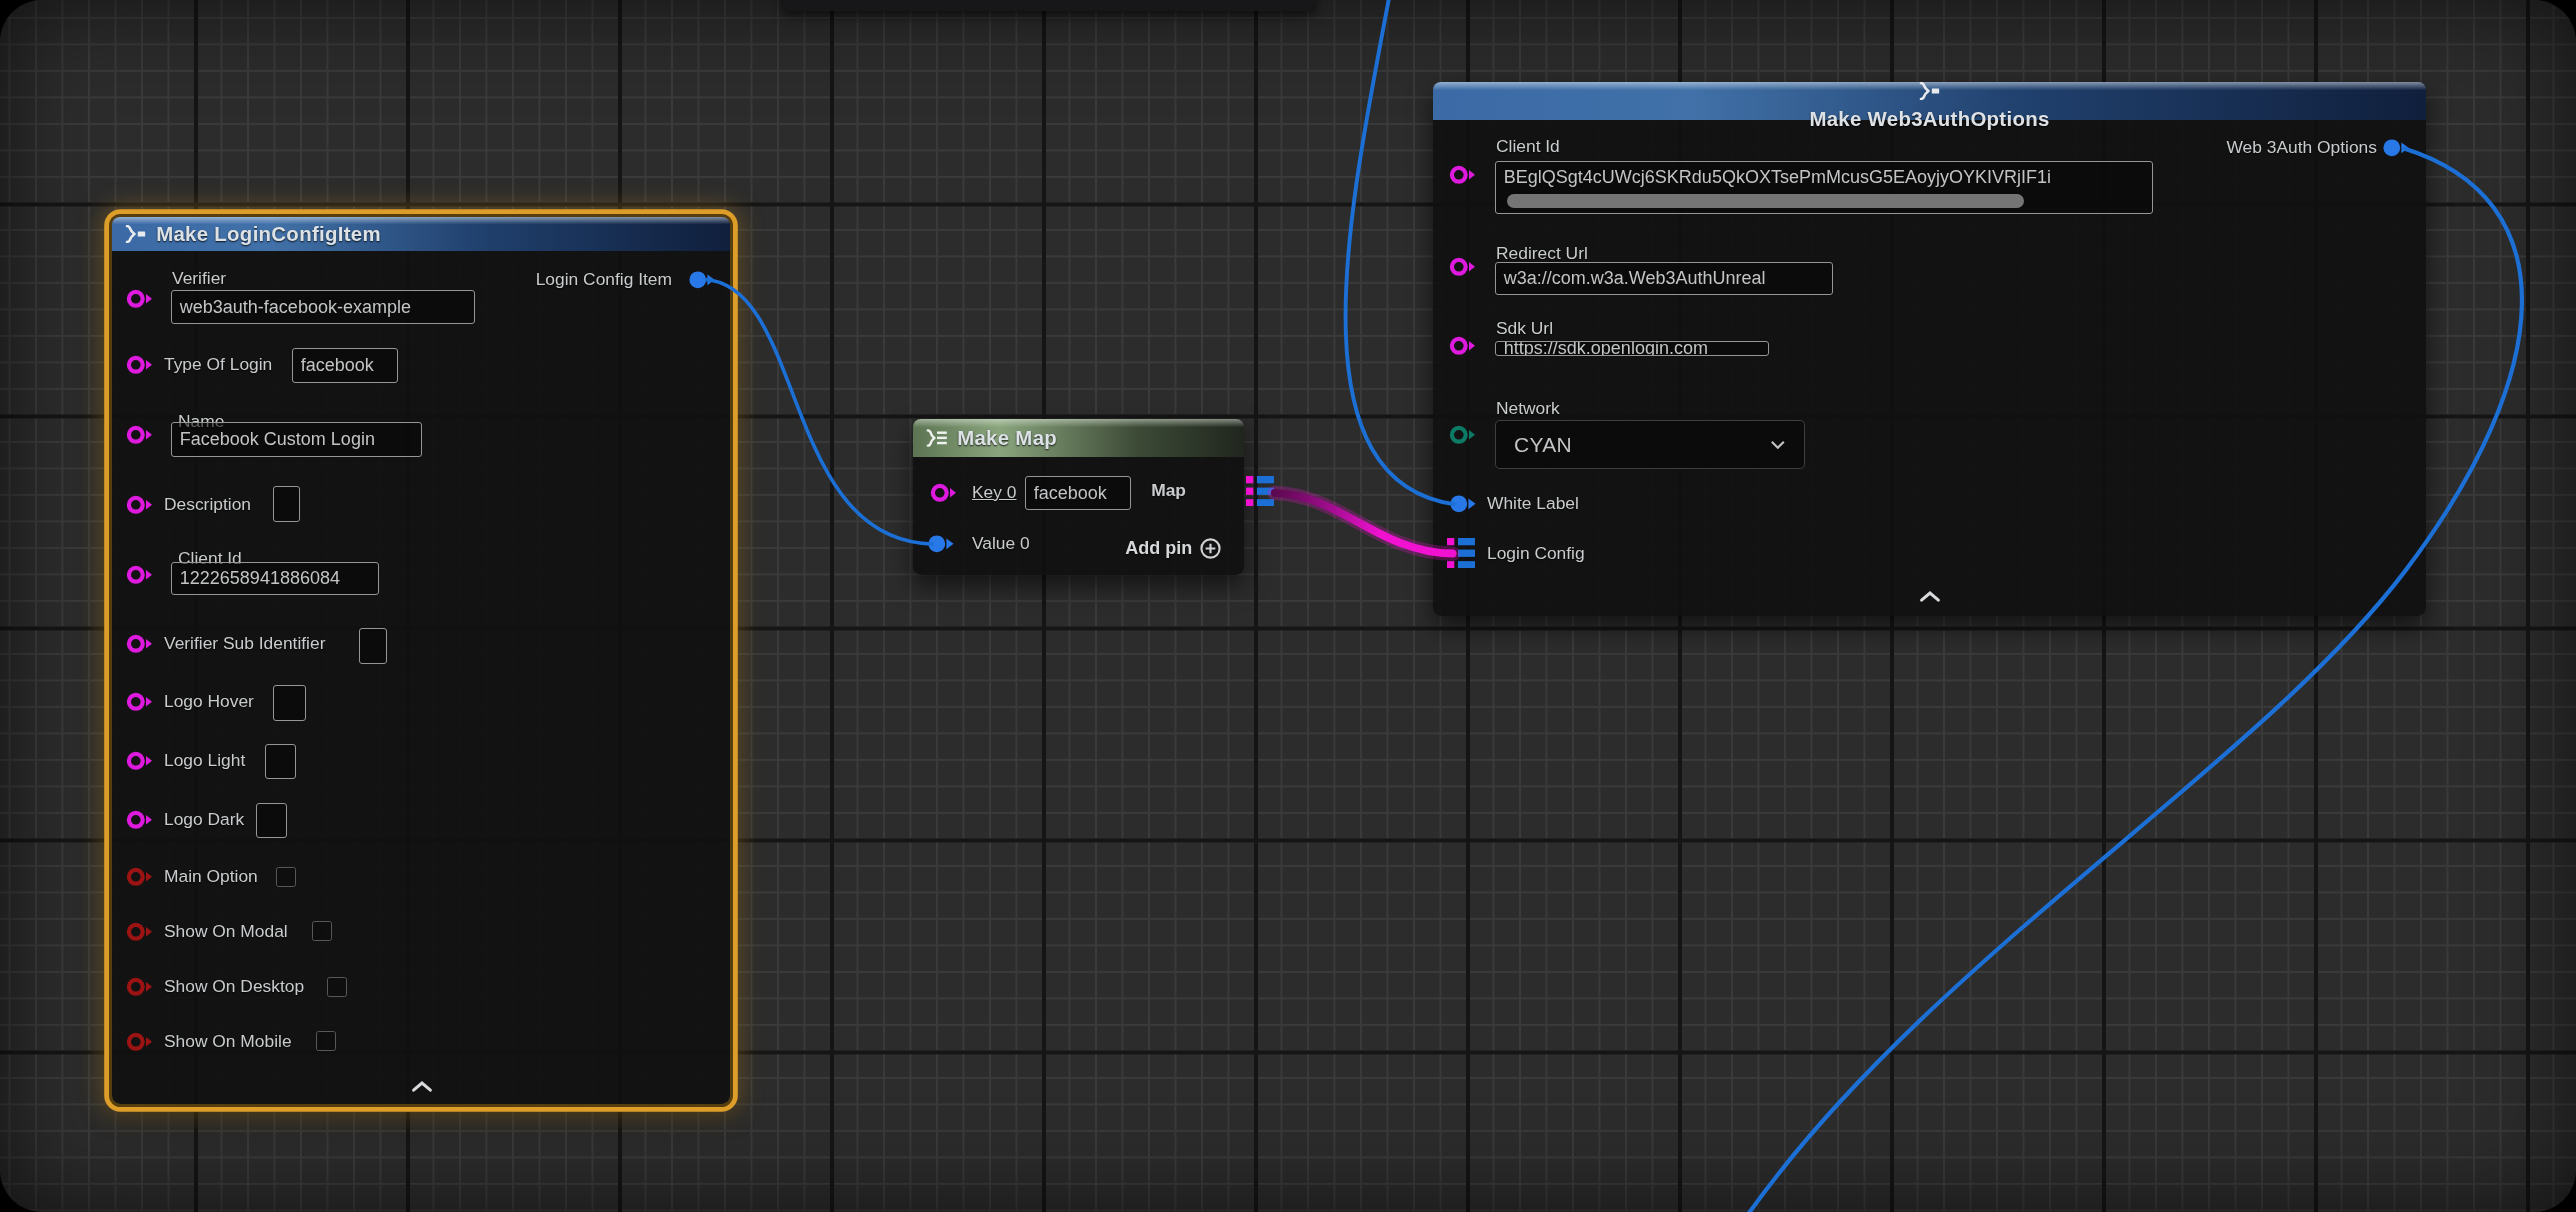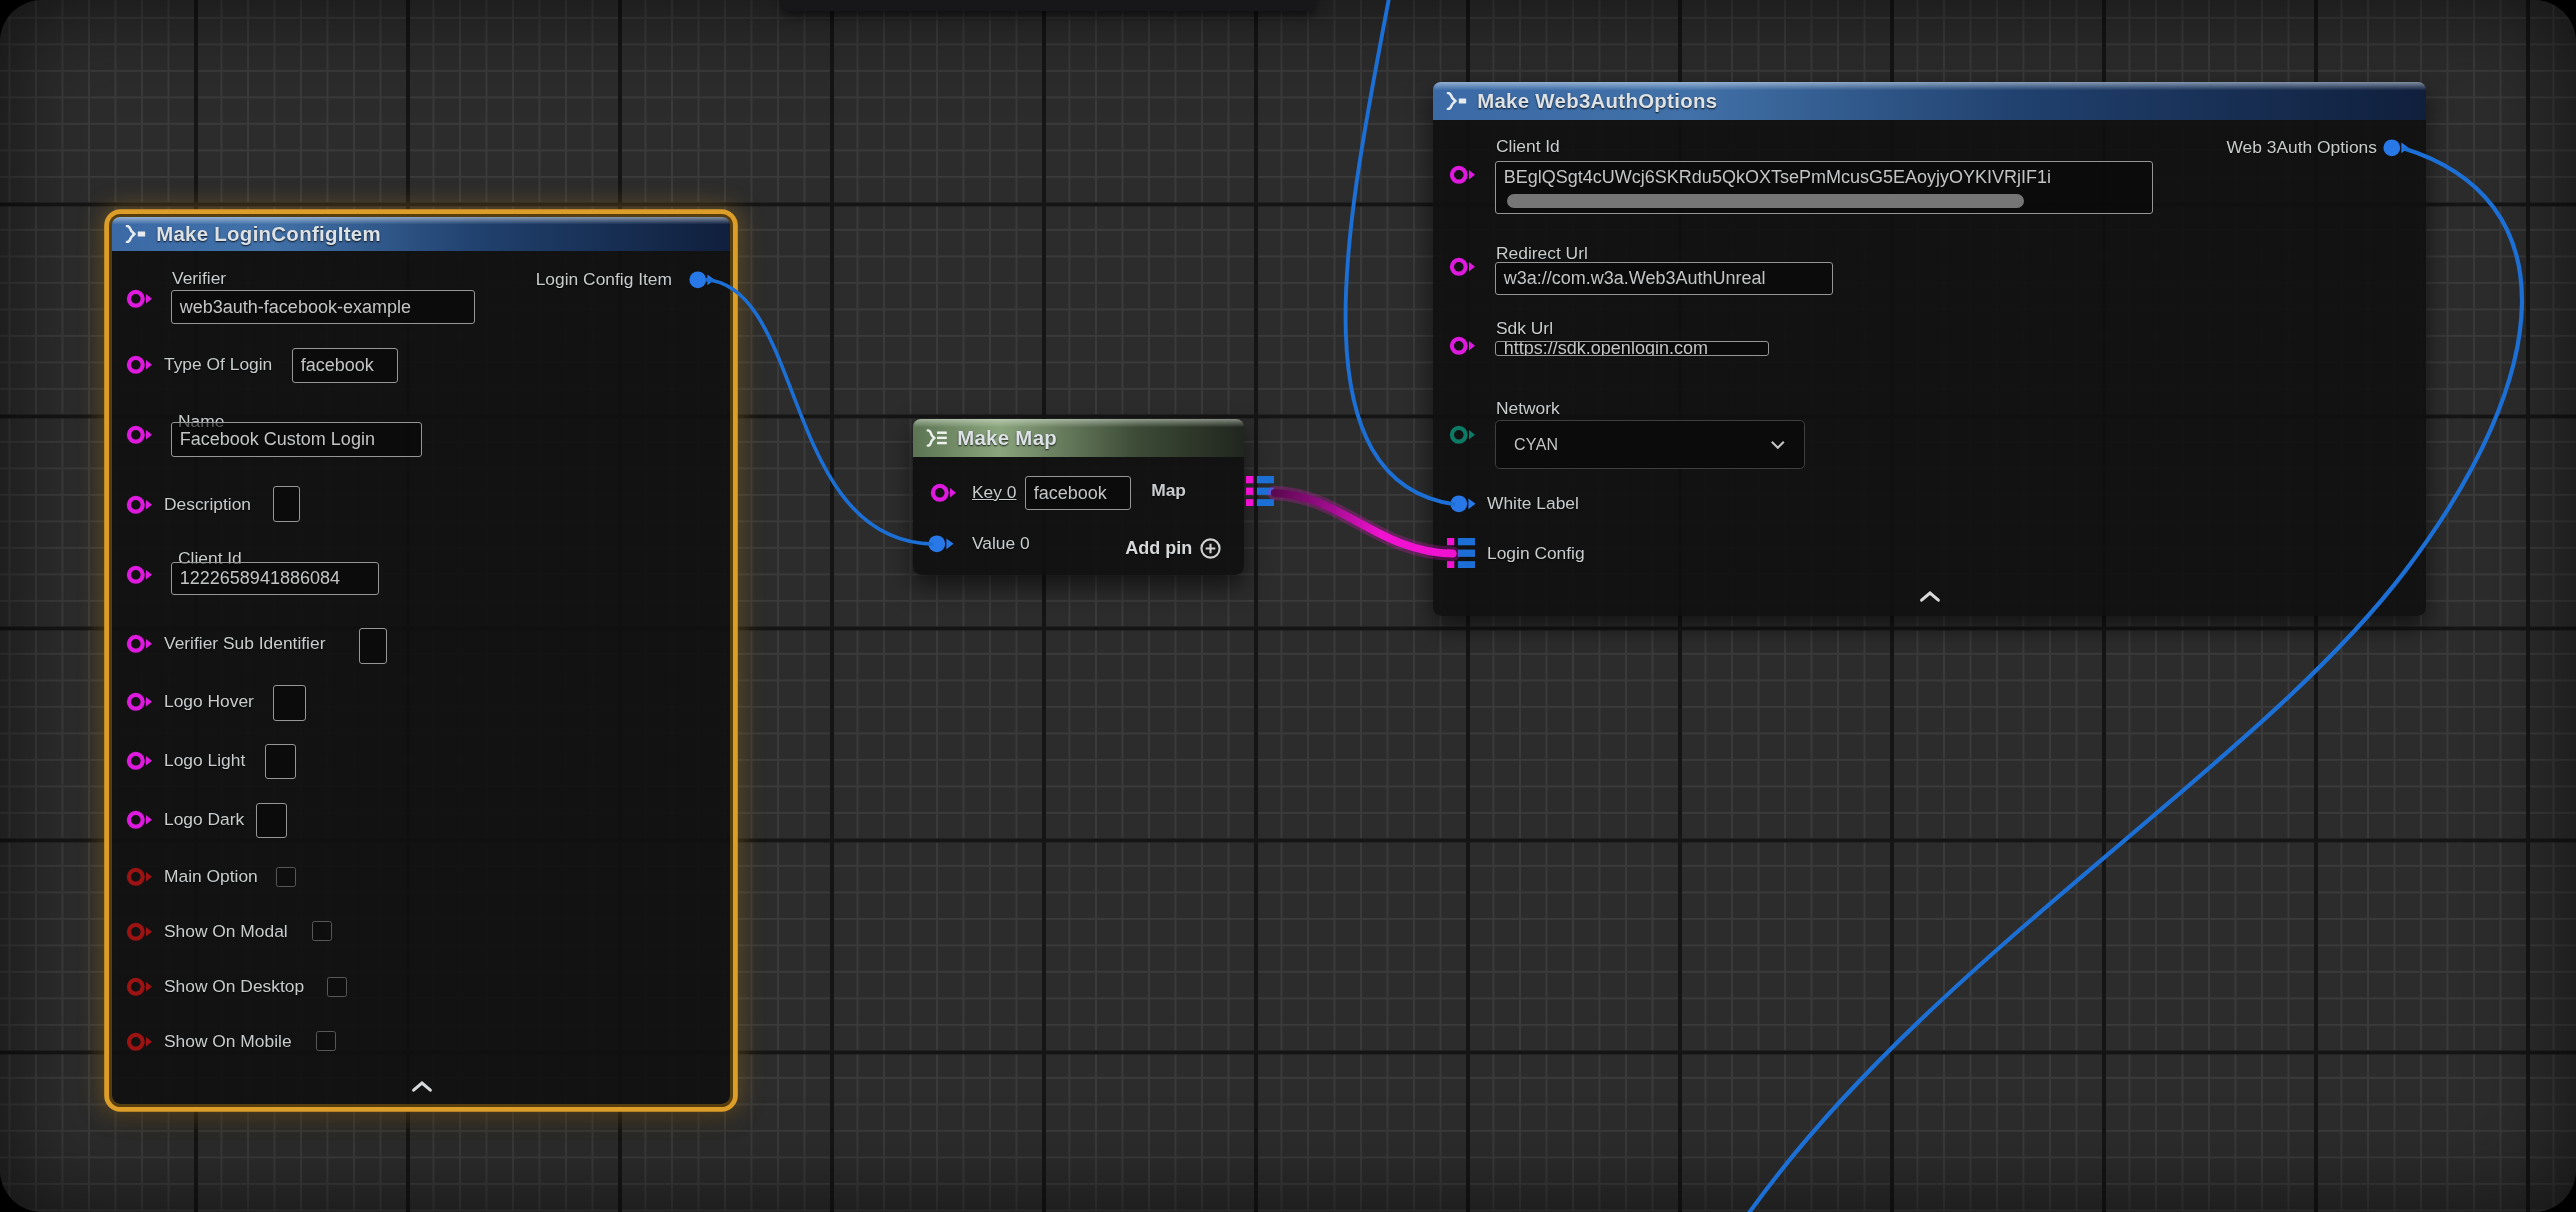--- a/index.html
+++ b/index.html
@@ -39,21 +39,21 @@
   .tbox{position:absolute;box-sizing:border-box;background:rgba(5,5,5,.55);
         border:1.2px solid #969696;border-radius:3px;color:#c2c4c5;font-size:18px;
         display:flex;align-items:center;padding:0 7.8px;white-space:nowrap;overflow:hidden;}
   .tbox.empty{padding:0;}
   .tbox.big{flex-direction:column;align-items:flex-start;justify-content:center;gap:5.4px;}
   .pill{width:517px;height:14.4px;border-radius:7.2px;background:#757575;margin-left:3.6px;}
   .checkbox{position:absolute;width:20.4px;height:20.4px;box-sizing:border-box;
         border:1.2px solid #575757;border-radius:2.4px;background:rgba(10,10,10,.45);}
   .dropdown{position:absolute;box-sizing:border-box;border:1.2px solid #3f3f3f;border-radius:4.8px;
         background:rgba(10,10,10,.88);display:flex;align-items:center;justify-content:space-between;
-        padding:0 18px;font-size:16px;color:#c2c4c5;letter-spacing:0.3px;}
+        padding:0 18px;font-size:21px;color:#c2c4c5;letter-spacing:0.3px;}
   .addpin{position:absolute;display:flex;align-items:center;gap:7.2px;font-size:18px;font-weight:bold;
         color:#d6d8d9;text-shadow:0 1.2px 1.2px rgba(0,0,0,.7);}
   .collapse{position:absolute;width:24px;height:13.2px;}
   .mappin{position:absolute;width:28px;height:30px;}
   .topnode{position:absolute;left:782px;top:-17px;width:533px;height:28px;background:#17171a;
         border-radius:7.2px;box-shadow:0 4.8px 10.8px rgba(0,0,0,.55);z-index:10;}
 </style>
 </head>
 <body>
 
@@ -265,21 +265,21 @@
     <div class="addpin" style="right:21.6px;top:118px;">
       <span>Add pin</span>
       <svg width="23" height="23" viewBox="0 0 38 38">
         <circle cx="19" cy="19" r="15" fill="none" stroke="#cfd1d2" stroke-width="3.5"></circle>
         <path d="M19 11 V27 M11 19 H27" stroke="#cfd1d2" stroke-width="3.5"></path>
       </svg>
     </div>
   </div>
 
   <div class="node" style="left:1433px;top:82px;width:993px;height:534px;">
-    <div class="node-hdr hdr-blue" style="height:38px;">
+    <div class="node-hdr hdr-blue" style="height:38px;flex-direction:column;">
       <svg class="hicon" viewBox="0 0 44 30">
         <path d="M7 1 C14 1 11 8 17 12 L20 15 L17 18 C11 22 14 29 7 29" fill="none" stroke="#e8ebee" stroke-width="4.5" stroke-linecap="round"></path>
         <rect x="26" y="10.5" width="13" height="9" rx="1" fill="#e8ebee"></rect>
       </svg>
       <span class="title">Make Web3AuthOptions</span>
     </div>
 
     <div class="lbl right" style="right:49px;top:55px;">Web 3Auth Options</div>
     <div class="pin" style="left:949px;top:55px;color:#2878e8;">
       <svg viewBox="0 0 46 36">

